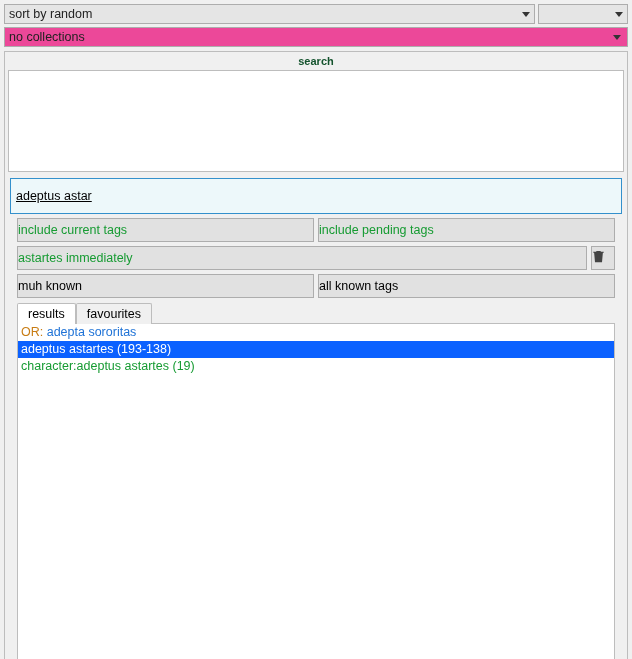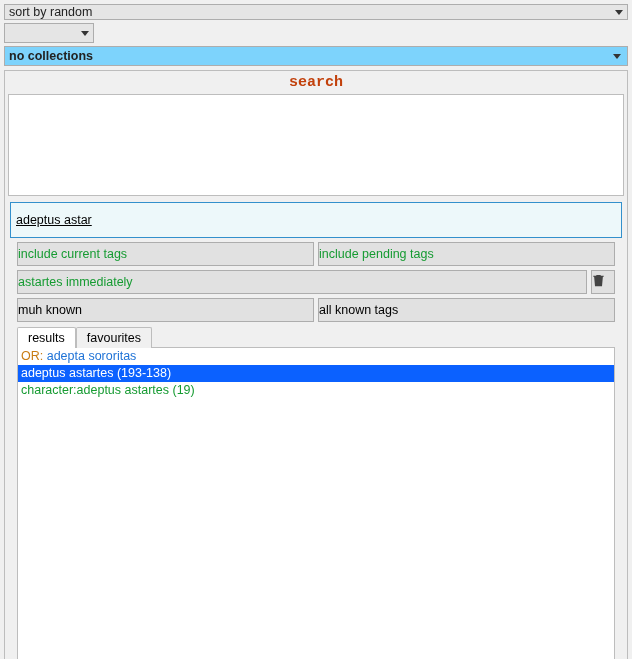--- a/index.html
+++ b/index.html
@@ -21,48 +21,46 @@
     cursor: pointer;
     position: relative;
   }
   .dropdown .label { flex: 1; color: #222; }
   .dropdown .chev, .collections .chev {
     width: 0; height: 0;
     border-left: 4px solid transparent;
     border-right: 4px solid transparent;
     border-top: 5px solid #343434;
   }
-  .top-row { display: flex; gap: 3px; margin-bottom: 3px; flex-direction: column; }
+  .top-row { display: flex; gap: 3px; margin-bottom: 3px; }
   .top-row .dropdown:first-child { flex: 1; }
   .top-row .dropdown.secondary { width: 90px; }
   .collections {
     display: flex;
     align-items: center;
-    background: #7dd3fc;
+    background: #ec4899;
     border: 1px solid #adadad;
     height: 20px;
     padding: 0 6px 0 4px;
     margin-bottom: 4px;
     cursor: pointer;
-    font-weight: bold;
   }
   .collections .label { flex: 1; color: #222; }
   .search-panel {
     border: 1px solid #bdbdbd;
     background: #f0f0f0;
     padding: 0;
   }
   .search-header {
     text-align: center;
     font-weight: 600;
-    font-size: 15px;
+    font-size: 11px;
     padding: 3px 0;
     border-bottom: none;
-    color: #c2410c;
-    font-family: Liberation Mono, monospace;
+    color: #14532d;
   }
   .white-area {
     background: #fff;
     border: 1px solid #bdbdbd;
     margin: 0 3px;
     height: 102px;
   }
   .search-input {
     display: block;
     margin: 6px 5px 4px;

